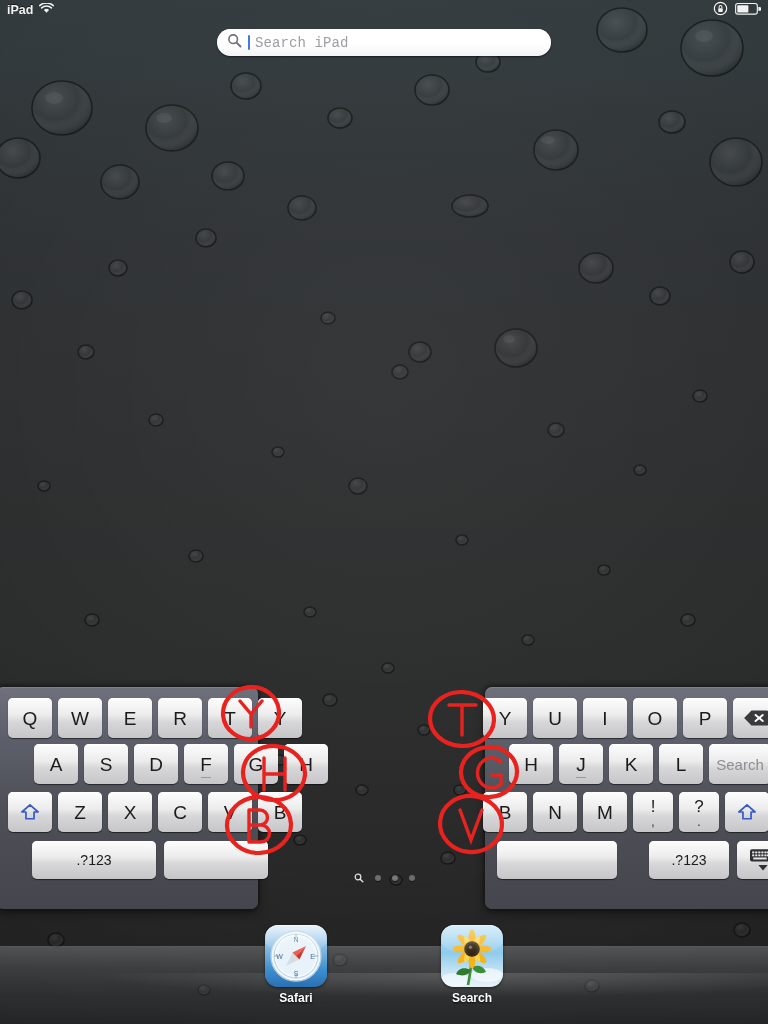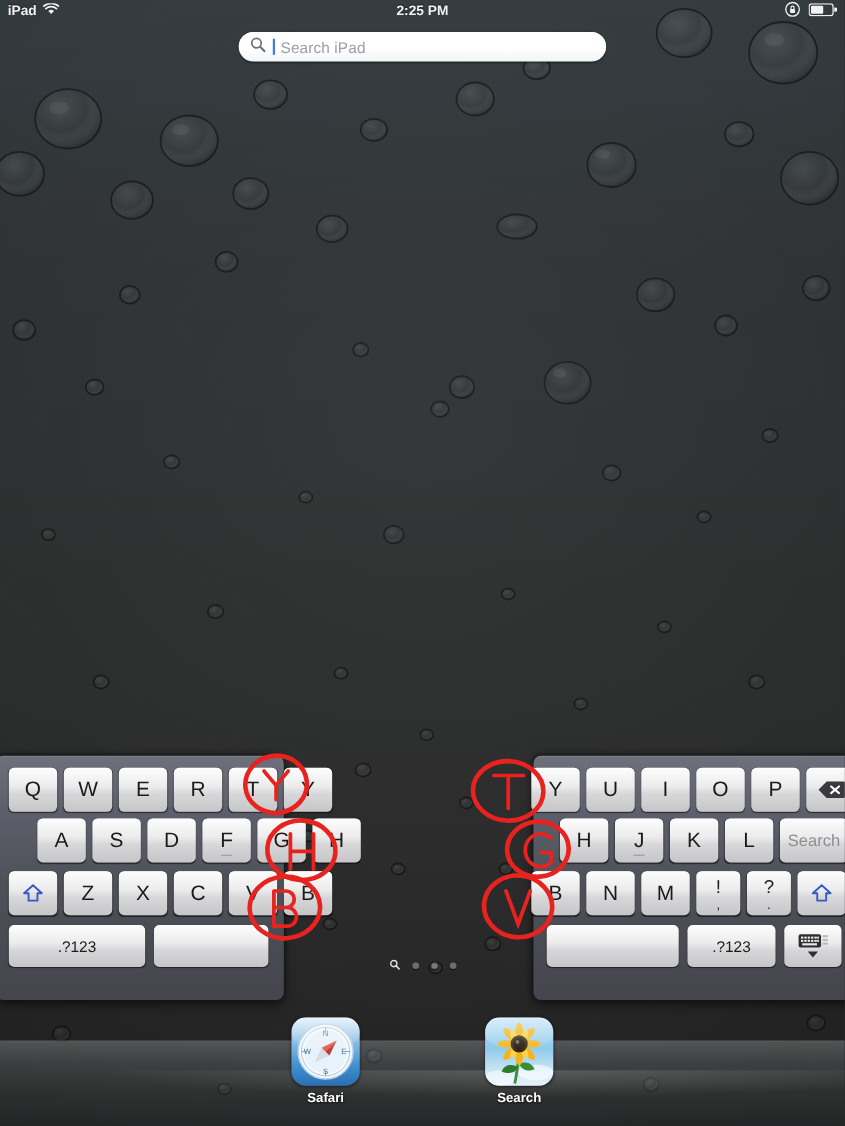--- a/index.html
+++ b/index.html
@@ -39,21 +39,21 @@
   }
   #sb-left{ display:flex; align-items:center; gap:6px; padding-left:7px; }
   #sb-center{ position:absolute; left:0; right:0; text-align:center;
               font-size:12.5px; font-weight:bold; pointer-events:none; }
   #sb-right{ margin-left:auto; display:flex; align-items:center;
              gap:7px; padding-right:7px; }
 
   
   #searchbar-wrap{
     position:absolute; top:29px; left:0; width:768px;
-    display:flex; justify-content:center; z-index:35;
+    display:flex; justify-content:center; z-index:35;font-family:Liberation Mono, monospace;
   }
   #searchfield{
     width:334px; height:27px; border-radius:14px;
     background:linear-gradient(180deg,#ffffff 0%,#ffffff 55%,#f3f4f6 100%);
     box-shadow:0 1px 2px rgba(0,0,0,.55), inset 0 1px 0 rgba(255,255,255,.9);
     display:flex; align-items:center; padding:0 10px; gap:5px;
   }
   #search-caret{
     width:2px; height:15px; background:#3b7de0; border-radius:1px;
     margin-left:1px; flex:0 0 auto;
@@ -90,21 +90,21 @@
     position:relative;
     border-radius:5px;
     background:linear-gradient(180deg,#fdfdfd 0%,#ececed 42%,#d7d7d9 60%,#c6c6c9 100%);
     box-shadow:0 1px 1px rgba(0,0,0,.55), inset 0 1px 0 rgba(255,255,255,.95);
     display:flex; align-items:center; justify-content:center;
     color:#1b1b1b;
     font-size:19px; font-weight:400;
     line-height:1;
     user-select:none;
   }
-  .key.wide{ font-size:14px; }
+  .key.wide{ font-size:14px;margin-left:24px; }
   .key.dim{ color:#8e8e93; font-size:15px; }
   .key .bump{
     position:absolute; bottom:6px; left:50%; transform:translateX(-50%);
     width:10px; height:1px; background:#9a9a9e;
   }
   .key.dual{ flex-direction:column; gap:1px; padding-top:2px; }
   .key.dual .u{ font-size:17px; line-height:1; }
   .key.dual .l{ font-size:12px; line-height:1; color:#2a2a2a; }
 
   
@@ -245,21 +245,20 @@
     <span>iPad</span>
     <span>
       <svg width="15" height="11" viewBox="0 0 15 11">
         <path d="M7.5 9.8 L4.9 6.9 A4 4 0 0 1 10.1 6.9 Z" fill="#f2f2f2"></path>
         <path d="M2.6 4.9 A7.4 7.4 0 0 1 12.4 4.9" stroke="#f2f2f2" stroke-width="1.5" fill="none" stroke-linecap="round"></path>
         <path d="M0.7 2.6 A10.3 10.3 0 0 1 14.3 2.6" stroke="#f2f2f2" stroke-width="1.5" fill="none" stroke-linecap="round"></path>
       </svg>
     </span>
   </div>
 
-  <div id="sb-center">2:25 PM</div>
 
   <div id="sb-right">
     <span>
       <svg width="15" height="15" viewBox="0 0 16 16">
         <circle cx="8" cy="8" r="6.6" fill="none" stroke="#f2f2f2" stroke-width="1.3"></circle>
         <rect x="5.6" y="7.6" width="4.8" height="4" rx="0.7" fill="#f2f2f2"></rect>
         <path d="M6.5 7.6 V6.4 A1.5 1.5 0 0 1 9.5 6.4 V7.6" fill="none" stroke="#f2f2f2" stroke-width="1.1"></path>
         <path d="M12.4 11.6 l2.1 0.5 -1 -1.9 z" fill="#f2f2f2"></path>
       </svg>
     </span>

